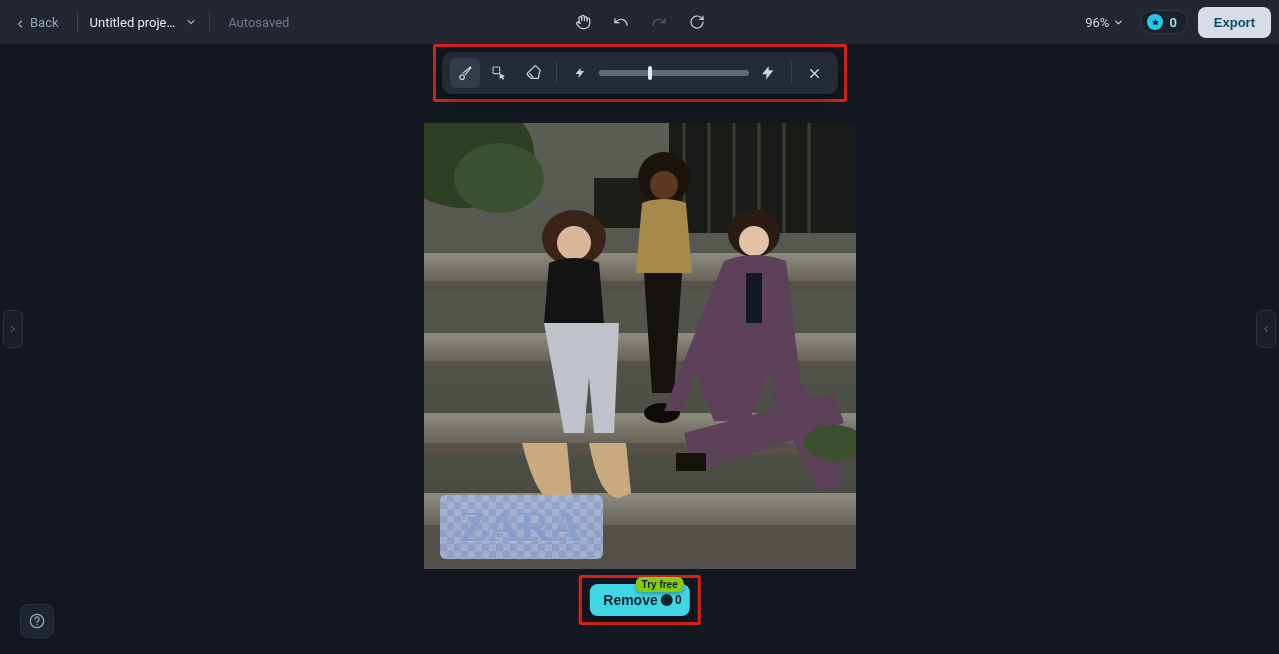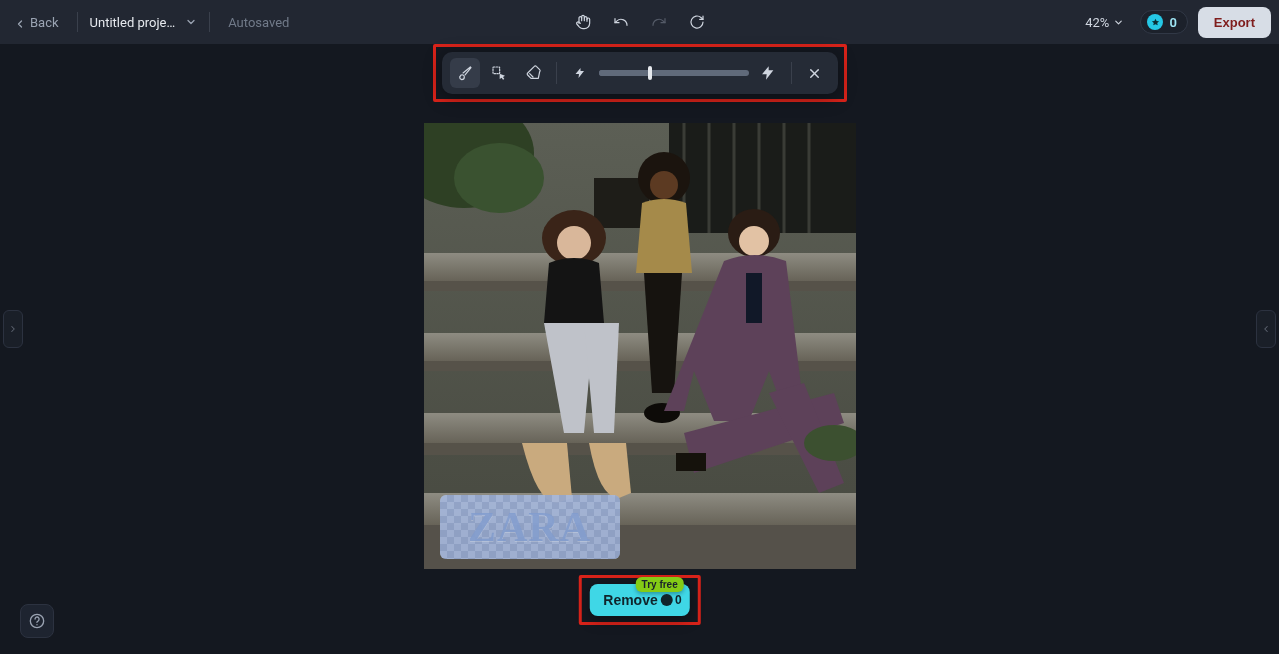--- a/index.html
+++ b/index.html
@@ -50,21 +50,21 @@
     border:1px solid #313846; border-radius:999px; padding:3px 10px 3px 6px;
     background:#1c212b; cursor:pointer;
   }
   .credits-dot {
     width:16px; height:16px; border-radius:50%; background:#25c7e5;
     display:flex; align-items:center; justify-content:center;
   }
   .credits-dot svg{display:block;}
   .credits-val { color:#9fe6f5; font-size:13px; font-weight:600;}
   .export-btn {
-    background:#d7dde6; color:#7f1d1d; font-size:13px; font-weight:600;
+    background:#d7dde6; color:#0c4a6e; font-size:13px; font-weight:600;
     border:none; border-radius:8px; padding:8px 16px; cursor:pointer;
   }
 
   
   .float-toolbar-wrap {
     position:absolute; top:44px; left:50%; transform:translateX(-50%);
     border:3px solid #d9231a; padding:5px 6px; border-radius:2px;
   }
   .float-toolbar {
     background:#252b36; border-radius:10px;
@@ -84,21 +84,21 @@
   .ft-slider-thumb { position:absolute; top:50%; left:34%; transform:translate(-50%,-50%); width:4px; height:14px; background:#e6e9ee; border-radius:2px;}
 
   
   .stage {
     position:absolute; top:123px; left:50%; transform:translateX(-50%);
     width:432px; height:446px;
     background:#111; overflow:hidden;
   }
   .stage svg { width:100%; height:100%; display:block;}
   .mask-overlay {
-    position:absolute; left:16px; bottom:10px; width:180px; height:64px;
+    position:absolute; left:16px; bottom:10px; width:163px; height:64px;
     border-radius:6px;
     background:
       repeating-conic-gradient(#b8c1d1 0 25%, #d5dbe6 0 50%) 0 0/14px 14px;
     opacity:.92;
     mix-blend-mode: normal;
   }
   .mask-tint{
     position:absolute; inset:0; background:rgba(80,120,200,.35); border-radius:6px;
   }
   .mask-label{
@@ -198,21 +198,21 @@
     <div class="tool-btn">
       <svg width="16" height="16" viewBox="0 0 24 24" fill="none" stroke="currentColor" stroke-width="1.8" stroke-linecap="round" stroke-linejoin="round">
           <path d="M21 12a9 9 0 1 1-3-6.7L21 8"></path>
           <path d="M21 3v5h-5"></path>
         </svg>
     </div>
   </div>
 
   <div class="tb-right">
     <div class="zoom">
-      <span>42%</span>
+      <span>96%</span>
       <svg width="11" height="11" viewBox="0 0 24 24" fill="none" stroke="currentColor" stroke-width="2.5" stroke-linecap="round" stroke-linejoin="round">
           <polyline points="6 9 12 15 18 9"></polyline>
         </svg>
     </div>
     <div class="credits-pill">
       <span class="credits-dot">
         <svg width="9" height="9" viewBox="0 0 24 24" fill="#0a2e36">
             <path d="M12 2l2.9 6 6.6.6-5 4.5 1.5 6.4L12 16.9 5.9 19.5l1.5-6.4-5-4.5 6.6-.6z"></path>
           </svg>
       </span>

